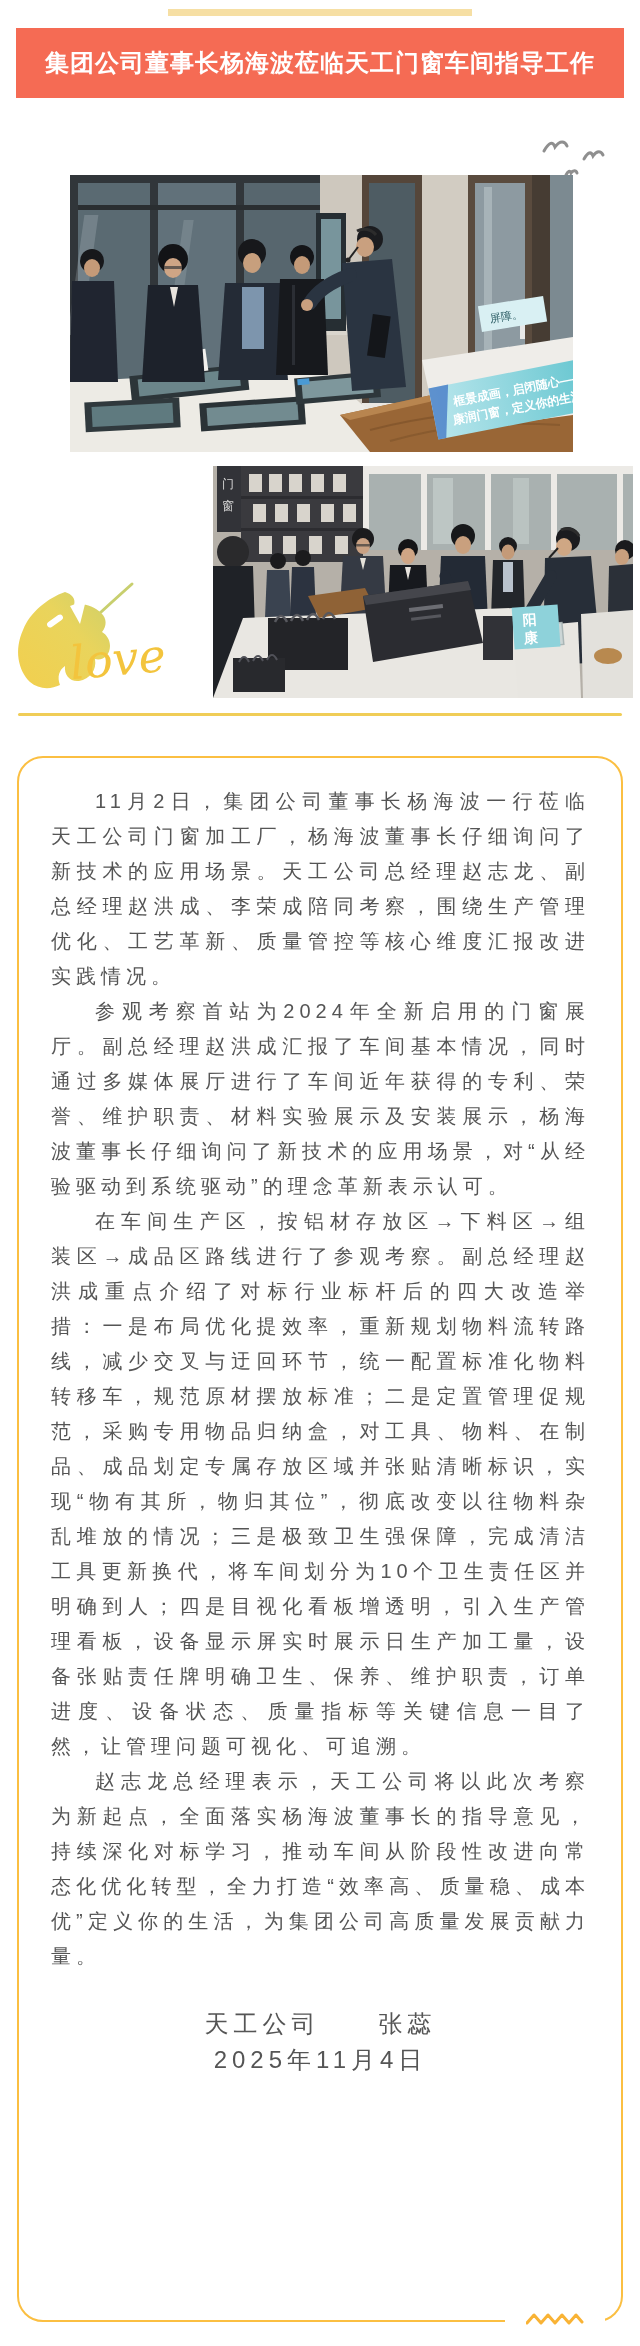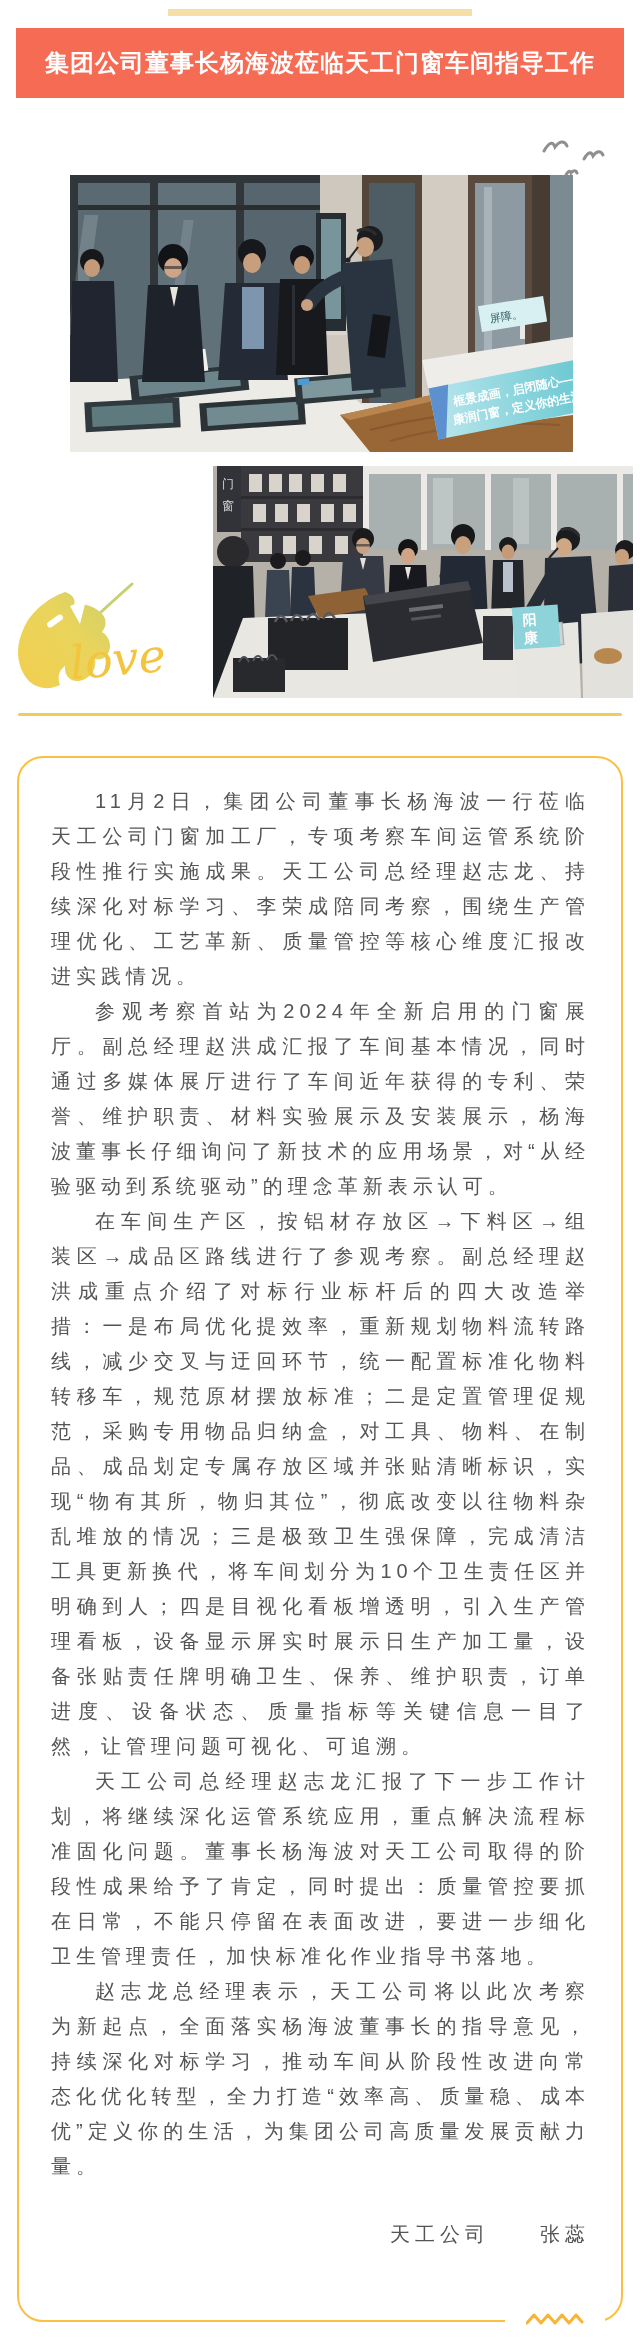--- a/index.html
+++ b/index.html
@@ -52,24 +52,24 @@
     line-height:35px;
     letter-spacing:5px;
     text-align:justify;
     text-align-last:left;
     text-indent:2.2em;
     word-break:break-all;
   }
   .sig{
     margin-top:32px;
     color:#555555;
-    font-size:20px;
+    font-size:24px;
     line-height:36px;
     letter-spacing:5px;
-    text-align:right;
+    text-align:center;
   }
   .sig div{white-space:nowrap;}
   .zigzag-wrap{
     position:absolute;
     left:486px;bottom:-9px;
     width:100px;height:20px;
     background:#ffffff;
     display:flex;align-items:center;justify-content:center;
   }
 </style>
@@ -328,28 +328,28 @@
         <rect x="36" y="40" width="18" height="6" rx="3" fill="#ffffff" transform="rotate(-35 45 43)"></rect>
         <text x="60" y="96" font-size="46" font-style="italic" fill="#f3c43d" font-family="'DejaVu Serif',serif" transform="rotate(-5 120 80)">love</text>
       </svg>
     </div>
 
   </div>
 
   <div class="divider"></div>
 
   <div class="article-box">
-    <p class="para">11月2日，集团公司董事长杨海波一行莅临天工公司门窗加工厂，专项考察车间运管系统阶段性推行实施成果。天工公司总经理赵志龙、持续深化对标学习、李荣成陪同考察，围绕生产管理优化、工艺革新、质量管控等核心维度汇报改进实践情况。</p>
+    <p class="para">11月2日，集团公司董事长杨海波一行莅临天工公司门窗加工厂，杨海波董事长仔细询问了新技术的应用场景。天工公司总经理赵志龙、副总经理赵洪成、李荣成陪同考察，围绕生产管理优化、工艺革新、质量管控等核心维度汇报改进实践情况。</p>
     <p class="para">参观考察首站为2024年全新启用的门窗展厅。副总经理赵洪成汇报了车间基本情况，同时通过多媒体展厅进行了车间近年获得的专利、荣誉、维护职责、材料实验展示及安装展示，杨海波董事长仔细询问了新技术的应用场景，对“从经验驱动到系统驱动”的理念革新表示认可。</p>
     <p class="para">在车间生产区，按铝材存放区→下料区→组装区→成品区路线进行了参观考察。副总经理赵洪成重点介绍了对标行业标杆后的四大改造举措：一是布局优化提效率，重新规划物料流转路线，减少交叉与迂回环节，统一配置标准化物料转移车，规范原材摆放标准；二是定置管理促规范，采购专用物品归纳盒，对工具、物料、在制品、成品划定专属存放区域并张贴清晰标识，实现“物有其所，物归其位”，彻底改变以往物料杂乱堆放的情况；三是极致卫生强保障，完成清洁工具更新换代，将车间划分为10个卫生责任区并明确到人；四是目视化看板增透明，引入生产管理看板，设备显示屏实时展示日生产加工量，设备张贴责任牌明确卫生、保养、维护职责，订单进度、设备状态、质量指标等关键信息一目了然，让管理问题可视化、可追溯。</p>
-    <p class="para">天工公司总经理赵志龙汇报了下一步工作计划，将继续深化运管系统应用，重点解决流程标准固化问题。董事长杨海波对天工公司取得的阶段性成果给予了肯定，同时提出：质量管控要抓在日常，不能只停留在表面改进，要进一步细化卫生管理责任，加快标准化作业指导书落地。</p>
     <p class="para">赵志龙总经理表示，天工公司将以此次考察为新起点，全面落实杨海波董事长的指导意见，持续深化对标学习，推动车间从阶段性改进向常态化优化转型，全力打造“效率高、质量稳、成本优”定义你的生活，为集团公司高质量发展贡献力量。</p>
 
     <div class="sig">
       <div>天工公司　　张蕊</div>
+      <div>2025年11月4日</div>
     </div>
 
     <div class="zigzag-wrap">
       <svg width="58" height="14" viewBox="0 0 58 14">
         <polyline points="1,11 8,3 15,11 22,3 29,11 36,3 43,11 50,3 56,10" fill="none" stroke="#F9B335" stroke-width="3" stroke-linecap="round" stroke-linejoin="round"></polyline>
       </svg>
     </div>
   </div>
 
 </div>

